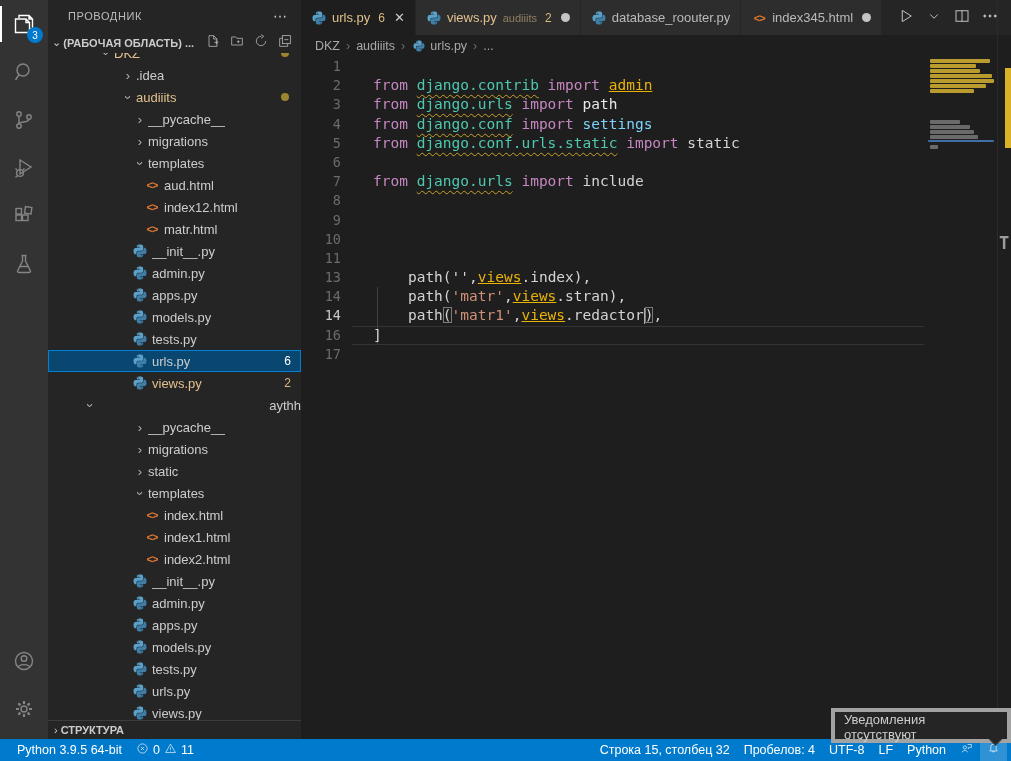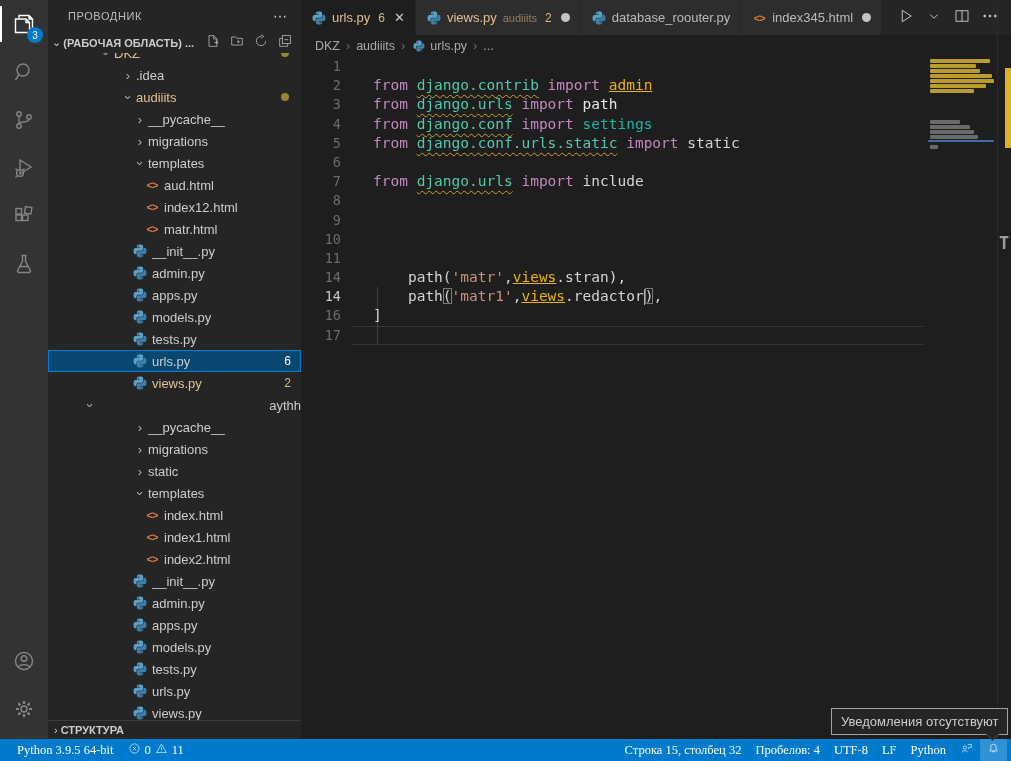--- a/index.html
+++ b/index.html
@@ -62,44 +62,44 @@
 
   
   #code { position:absolute; left:0; top:57px; width:100%; bottom:0; font-family:"DejaVu Sans Mono", monospace; font-size:14.5px; }
   .cline { position:relative; height:19.2px; line-height:19.2px; display:flex; white-space:pre; }
   .lnum { width:59px; flex:none; text-align:right; padding-right:19px; color:#6b6b6b; font-size:13.5px; }
   .cline.cur .lnum { color:#c8c8c8; }
   .ctext { padding-left:13px; }
   .tk-kw { color:#c586c0; } .tk-ty { color:#eab308;text-decoration:underline; }
   .tk-mod { color:#4ec9b0; text-decoration:underline wavy #c9a227 1px; text-underline-offset:3.5px; }
   .tk-str { color:#ce9178; } .tk-pl { color:#d4d4d4; } .tk-br { color:#e8e8e8; }
-  .tk-bl { color:#14b8a6; } .tk-dim { color:#4e9c8b; }
+  .tk-bl { color:#7dd3fc; } .tk-dim { color:#4e9c8b; }
   .tk-box { color:#d4d4d4; outline:1px solid #7b7b7b; outline-offset:-1px; }
   .tk-cur { display:inline-block; width:0; border-left:1.6px solid #aeafad; height:16px; vertical-align:middle; }
   #line-highlight { position:absolute; left:51px; top:268.8px; width:572px; height:19.2px;
     box-shadow:inset 0 1px 0 #343434, inset 0 -1px 0 #343434; pointer-events:none; }
   #indent-guide { position:absolute; left:76px; top:230.4px; width:1px; height:57.6px; background:#404040; }
 
   
   #minimap { position:absolute; left:627px; top:57px; width:68px; height:660px; }
   .mm-bar { position:absolute; height:4px; border-radius:1px; }
   #overview { position:absolute; left:696px; top:0; width:14px; height:739px; border-left:1px solid #2a2a2a; }
   #ov-warn { position:absolute; left:7px; top:68px; width:6px; height:80px; background:#d9b227; }
   #ov-t { position:absolute; left:1px; top:233px; color:#9c9c9c; font-family:"DejaVu Sans Mono", monospace; font-weight:bold; font-size:17px; }
 
   
   #statusbar { position:absolute; left:0; top:739px; width:1011px; height:22px; background:#007acc; color:#ffffff; display:flex; align-items:center; font-size:12.5px; z-index:40; }
-  .sb-item { padding:0 7px; height:22px; display:flex; align-items:center; gap:4px; cursor:pointer;font-family:Liberation Serif, serif; }
+  .sb-item { padding:0 7px; height:22px; display:flex; align-items:center; gap:4px; cursor:pointer; }
   .sb-item svg { width:13px; height:13px; stroke:#ffffff; fill:none; stroke-width:1.2; }
   #sb-left { display:flex; margin-left:10px; }
   #sb-right { display:flex; margin-left:auto; margin-right:4px; }
   .sb-item.hover { background:rgba(255,255,255,.18); }
 
   
-  #tooltip { position:absolute; left:831px; top:708px; height:27px; background:#252526; border:1px solid #a3a3a3; color:#cccccc; font-size:13px; display:flex; align-items:center; padding:0 9px; z-index:50; }
+  #tooltip { position:absolute; left:831px; top:708px; height:35px; background:#252526; border:4px solid #a3a3a3; color:#cccccc; font-size:13px; display:flex; padding:0 9px; z-index:50; }
   #tooltip::after { content:""; position:absolute; left:156px; bottom:-5px; width:8px; height:8px; background:#252526; border-right:1px solid #454545; border-bottom:1px solid #454545; transform:rotate(45deg); }
 </style>
 </head>
 <body>
 
 <div id="activitybar">
   <div id="act-top">
       <div class="act-icon active">
         <svg viewBox="0 0 24 24">
           <path d="M7 6 V3.5 H17 L20.5 7 V17 H17.5 M17 3.5 V7 H20.5 M3.5 7 H14 L17.5 10.5 V20.5 H3.5 Z M14 7 V10.5 H17.5"></path>
@@ -476,20 +476,21 @@
         <div class="cline"><span class="lnum">2</span><span class="ctext"><span class="tk-kw">from </span><span class="tk-mod">django.contrib</span><span class="tk-kw"> import </span><span class="tk-ty">admin</span></span></div>
         <div class="cline"><span class="lnum">3</span><span class="ctext"><span class="tk-kw">from </span><span class="tk-mod">django.urls</span><span class="tk-kw"> import </span><span class="tk-br">path</span></span></div>
         <div class="cline"><span class="lnum">4</span><span class="ctext"><span class="tk-kw">from </span><span class="tk-mod">django.conf</span><span class="tk-kw"> import </span><span class="tk-bl">settings</span></span></div>
         <div class="cline"><span class="lnum">5</span><span class="ctext"><span class="tk-kw">from </span><span class="tk-mod">django.conf.urls.static</span><span class="tk-kw"> import </span><span class="tk-pl">static</span></span></div>
         <div class="cline"><span class="lnum">6</span></div>
         <div class="cline"><span class="lnum">7</span><span class="ctext"><span class="tk-kw">from </span><span class="tk-mod">django.urls</span><span class="tk-kw"> import </span><span class="tk-pl">include</span></span></div>
         <div class="cline"><span class="lnum">8</span></div>
         <div class="cline"><span class="lnum">9</span><span class="ctext"></span></div>
         <div class="cline"><span class="lnum">10</span><span class="ctext"></span></div>
         <div class="cline"><span class="lnum">11</span><span class="ctext"></span></div>
+        <div class="cline"><span class="lnum">13</span><span class="ctext"><span class="tk-pl">    path('</span><span class="tk-str"></span><span class="tk-pl">',</span><span class="tk-ty">views</span><span class="tk-pl">.index),</span></span></div>
         <div class="cline"><span class="lnum">14</span><span class="ctext"><span class="tk-pl">    path(</span><span class="tk-str">'matr'</span><span class="tk-pl">,</span><span class="tk-ty">views</span><span class="tk-pl">.stran),</span></span></div>
         <div class="cline cur"><span class="lnum">14</span><span class="ctext"><span class="tk-pl">    path</span><span class="tk-box">(</span><span class="tk-str">'matr1'</span><span class="tk-pl">,</span><span class="tk-ty">views</span><span class="tk-pl">.redactor</span><span class="tk-cur"></span><span class="tk-box">)</span><span class="tk-pl">,</span></span></div>
         <div class="cline"><span class="lnum">16</span><span class="ctext"><span class="tk-pl">]</span></span></div>
         <div class="cline"><span class="lnum">17</span><span class="ctext"></span></div>
       </div>
   </div>
   <div id="minimap">
       <div class="mm-bar" style="top: 2px; left: 2px; width: 60px; background: rgb(185, 155, 46);"></div>
       <div class="mm-bar" style="top: 7px; left: 2px; width: 46px; background: rgb(185, 155, 46);"></div>
       <div class="mm-bar" style="top: 12px; left: 2px; width: 50px; background: rgb(185, 155, 46);"></div>

